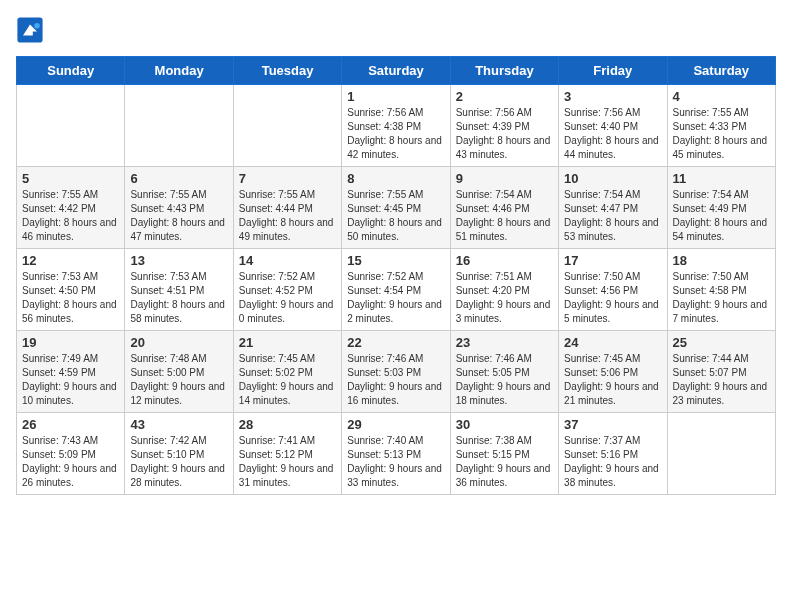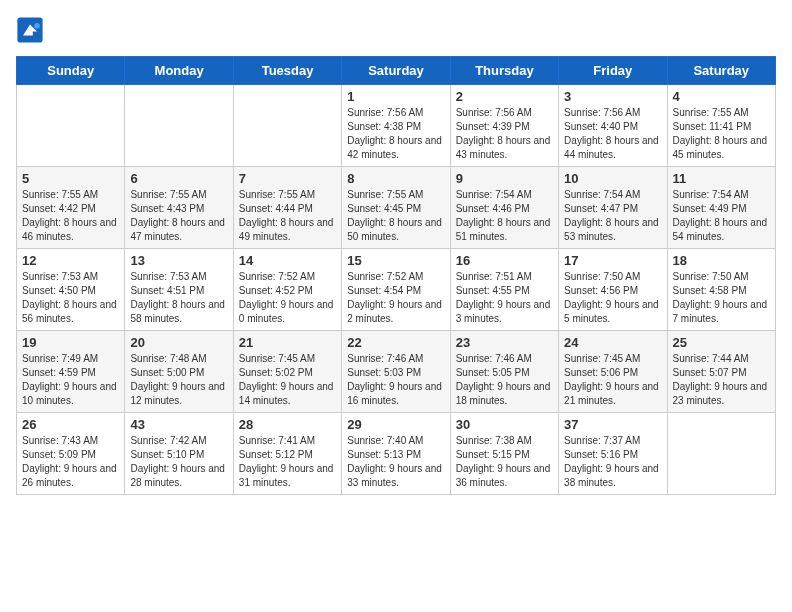--- a/index.html
+++ b/index.html
@@ -139,21 +139,21 @@
         </td>
         <td>
           <div class="day-number">3</div>
           <div class="cell-info">Sunrise: 7:56 AM
 Sunset: 4:40 PM
 Daylight: 8 hours and 44 minutes.</div>
         </td>
         <td>
           <div class="day-number">4</div>
           <div class="cell-info">Sunrise: 7:55 AM
-Sunset: 11:41 PM
+Sunset: 4:33 PM
 Daylight: 8 hours and 45 minutes.</div>
         </td>
       </tr>
       <tr>
         <td>
           <div class="day-number">5</div>
           <div class="cell-info">Sunrise: 7:55 AM
 Sunset: 4:42 PM
 Daylight: 8 hours and 46 minutes.</div>
         </td>
@@ -215,21 +215,21 @@
         </td>
         <td>
           <div class="day-number">15</div>
           <div class="cell-info">Sunrise: 7:52 AM
 Sunset: 4:54 PM
 Daylight: 9 hours and 2 minutes.</div>
         </td>
         <td>
           <div class="day-number">16</div>
           <div class="cell-info">Sunrise: 7:51 AM
-Sunset: 4:55 PM
+Sunset: 4:20 PM
 Daylight: 9 hours and 3 minutes.</div>
         </td>
         <td>
           <div class="day-number">17</div>
           <div class="cell-info">Sunrise: 7:50 AM
 Sunset: 4:56 PM
 Daylight: 9 hours and 5 minutes.</div>
         </td>
         <td>
           <div class="day-number">18</div>

